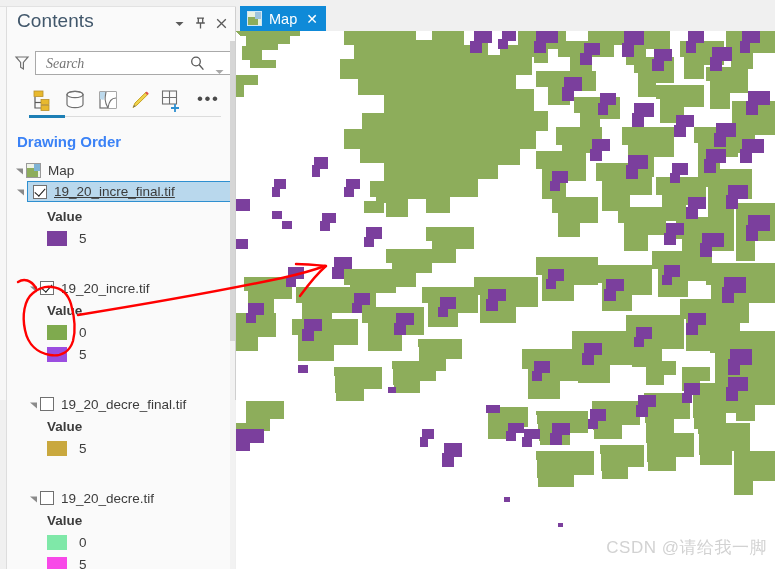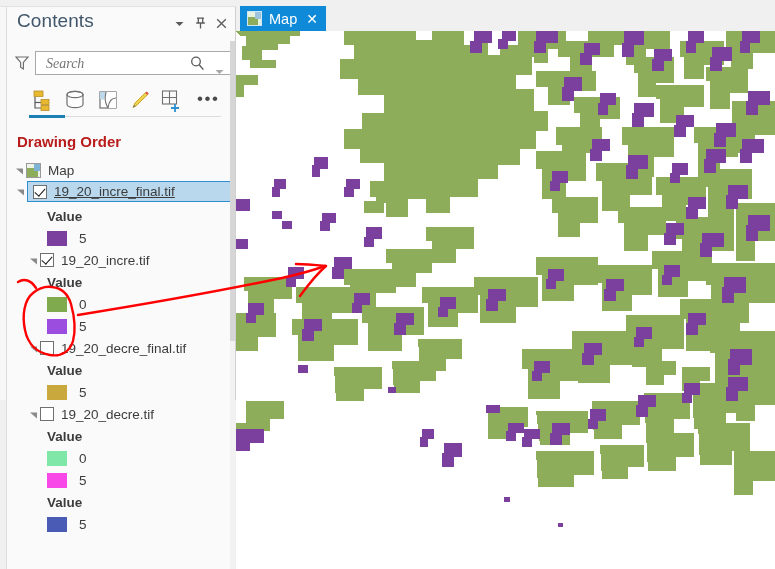--- a/index.html
+++ b/index.html
@@ -122,21 +122,21 @@
   #tb-underline-rest {
     position: absolute; left: 58px; top: 31px;
     width: 156px; height: 1px;
     background: #dcdcdc;
   }
 
   
   #drawing-order {
     position: absolute; left: 10px; top: 126px;
     font-size: 15px; font-weight: bold;
-    color: #b91c1c;
+    color: #3b82f6;
   }
 
   
   #tree {
     position: absolute; left: 0; top: 152px;
     width: 228px; height: 417px;
     overflow: hidden;
   }
   .tree-row {
     position: relative;
@@ -187,21 +187,21 @@
     width:11px; height:9px;
     background:#8dad5b;
   }
   .map-icon::after {
     content:"";
     position:absolute; right:0; top:0;
     width:6px; height:7px;
     background:#7fb3d5;
   }
   .row-indent-1 { padding-left: 6px; }
-  .row-indent-2 { padding-left: 20px; }
+  .row-indent-2 { padding-left: 20px; margin-top: 28px; }
   .value-label {
     padding-left: 40px;
     font-size: 13.5px;
     font-weight: bold;
     color: #3c3c3c;
   }
   .swatch-row {
     padding-left: 40px;
     display: flex;
     align-items: center;
@@ -677,14 +677,15 @@
 
       <path d="M18,282 C24,278 31,280 36,288"></path>
 
       <path d="M78,315 C140,305 215,292 282,278 C300,274 314,270 325,266"></path>
 
       <path d="M296,264 C305,264 316,265 326,266"></path>
       <path d="M326,266 C319,272 311,281 300,296"></path>
     </g>
   </svg>
 
+  <div id="watermark">CSDN @请给我一脚</div>
 
 </div>
 
 </body></html>

